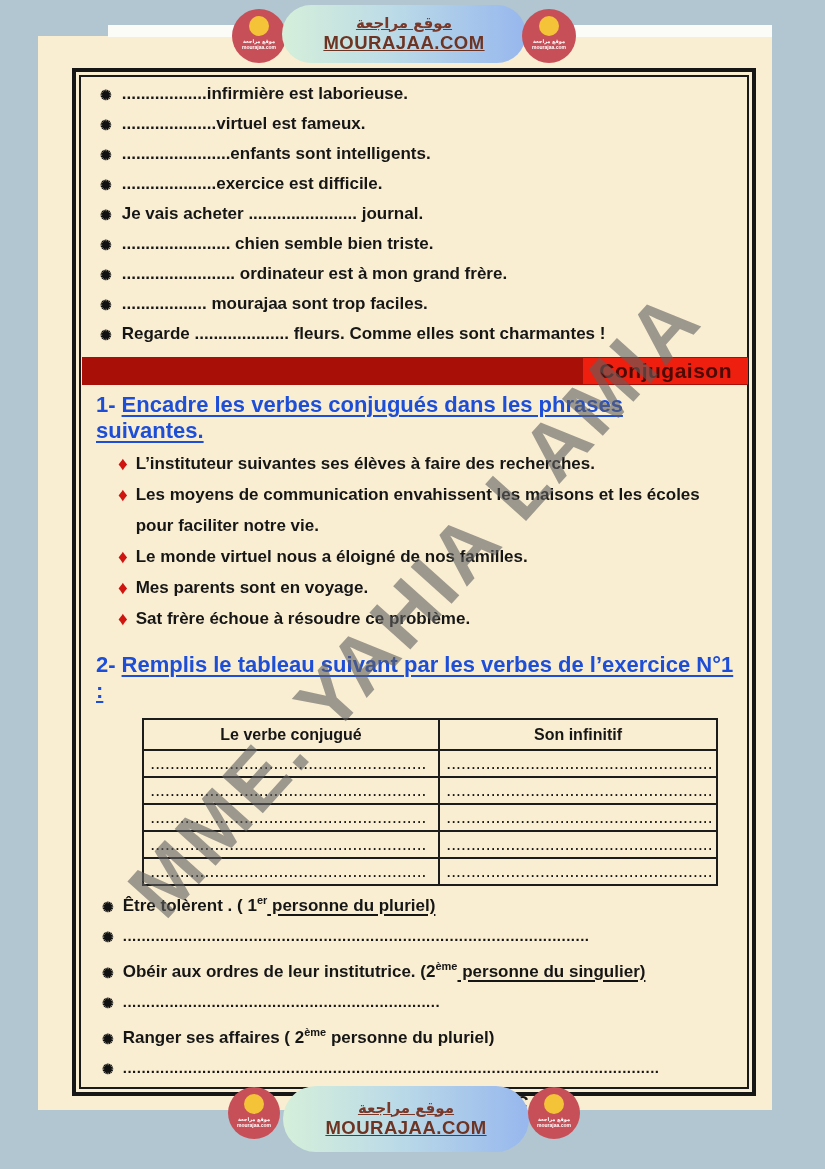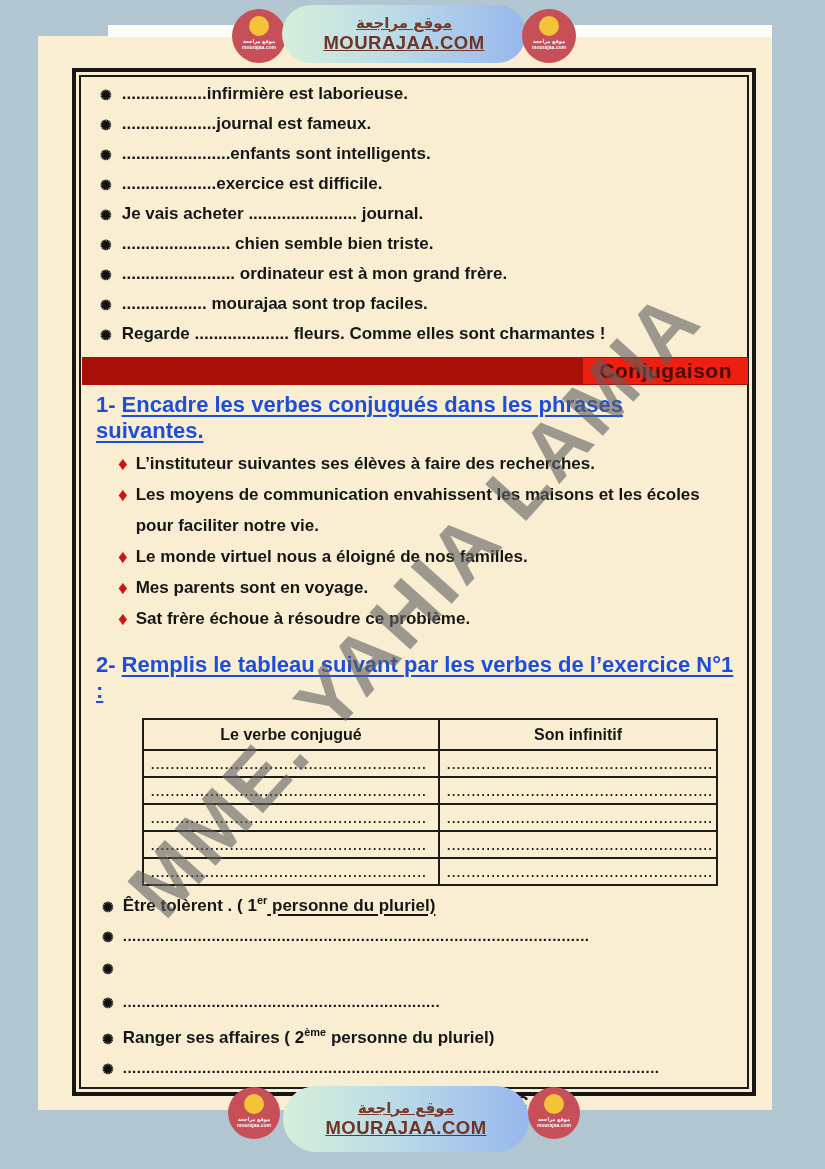--- a/index.html
+++ b/index.html
@@ -110,21 +110,21 @@
 </div>
 
 <div class="frame">
 
   <div class="s-item">
       <span class="flower">✺</span>
       <span>..................infirmière est laborieuse.</span>
     </div>
   <div class="s-item">
       <span class="flower">✺</span>
-      <span>....................journal est fameux.</span>
+      <span>....................virtuel est fameux.</span>
     </div>
   <div class="s-item">
       <span class="flower">✺</span>
       <span>.......................enfants sont intelligents.</span>
     </div>
   <div class="s-item">
       <span class="flower">✺</span>
       <span>....................exercice est difficile.</span>
     </div>
   <div class="s-item">
@@ -236,20 +236,21 @@
     <div class="s3-item">
         <span class="flower">✺</span>
         <span><span>Être tolèrent . ( 1</span><sup>er</sup><span class="u"> personne du pluriel)</span><span></span></span>
       </div>
     <div class="s3-item">
         <span class="flower">✺</span>
         <span class="s3-dots">....................................................................................................</span>
       </div>
     <div class="s3-item">
         <span class="flower">✺</span>
+        <span><span>Obéir aux ordres de leur institutrice. (2</span><sup>ème</sup><span class="u"> personne du singulier)</span><span></span></span>
       </div>
     <div class="s3-item">
         <span class="flower">✺</span>
         <span class="s3-dots">....................................................................</span>
       </div>
     <div class="s3-item">
         <span class="flower">✺</span>
         <span><span>Ranger ses affaires ( 2</span><sup>ème</sup><span class="u"></span><span> personne du pluriel)</span></span>
       </div>
     <div class="s3-item">

